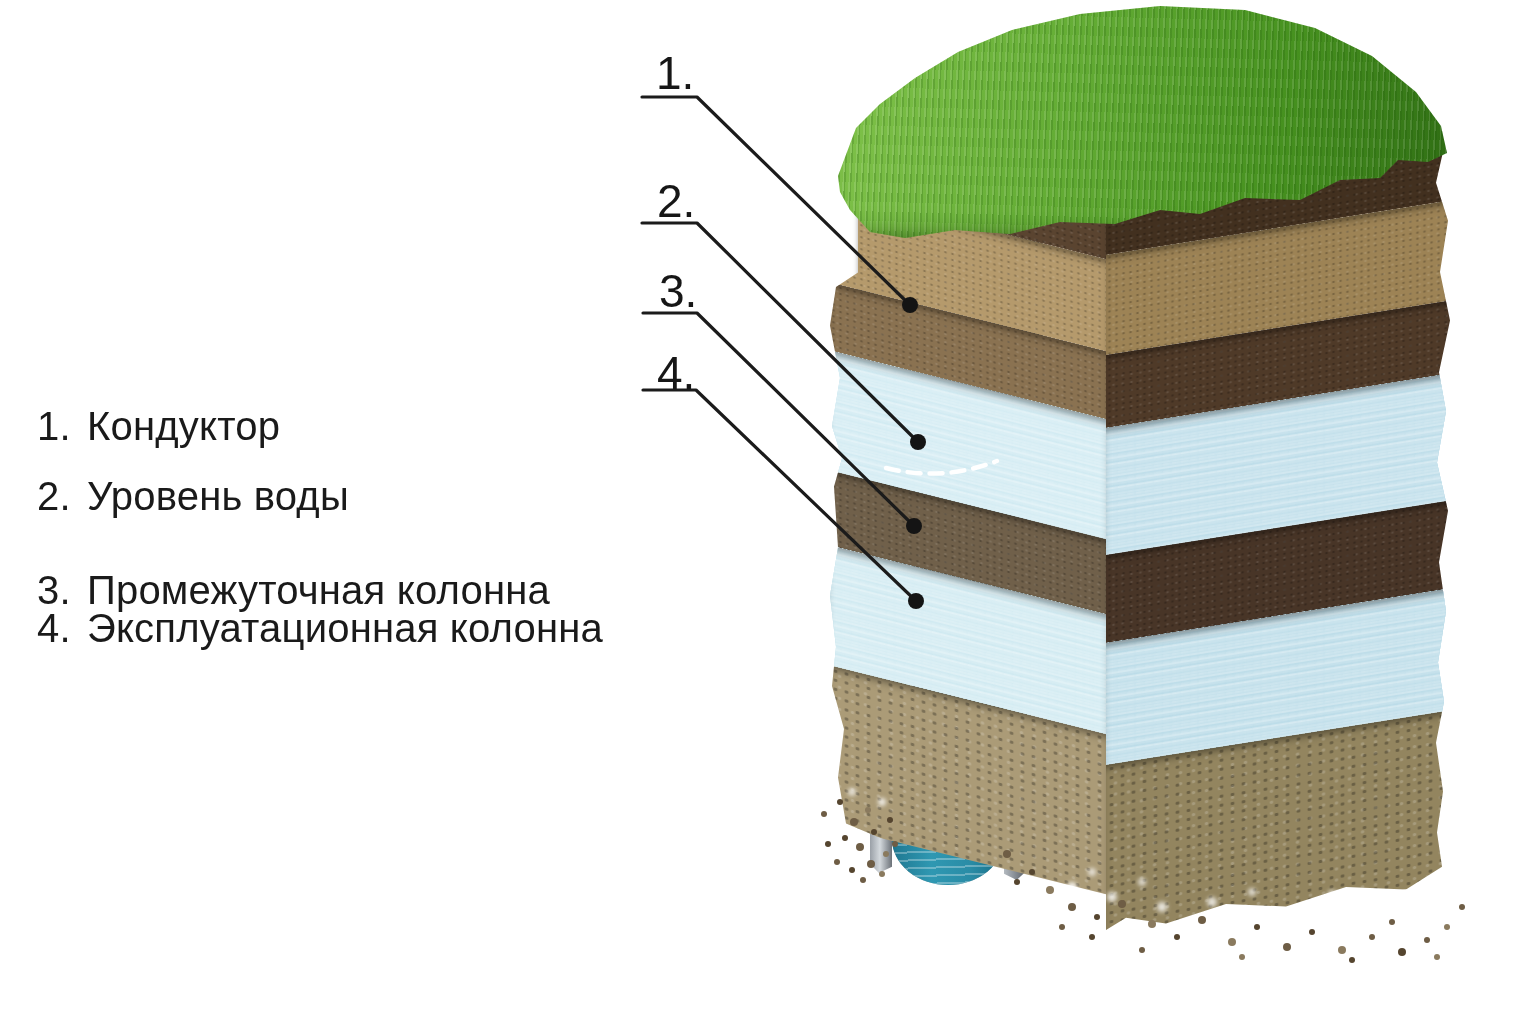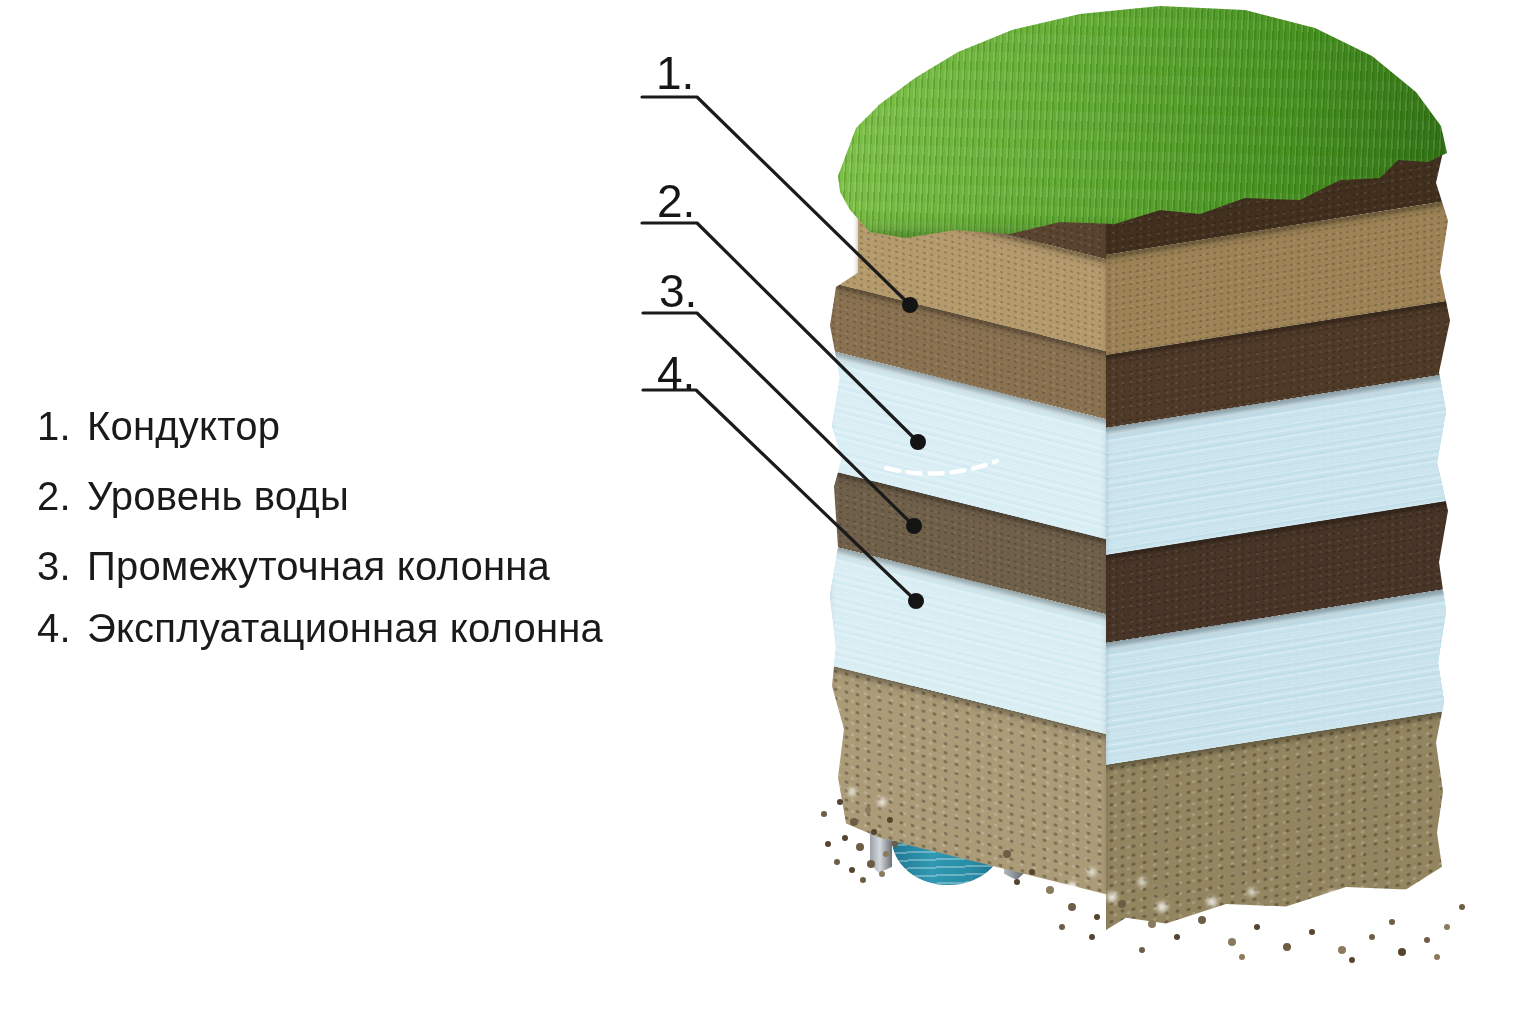--- a/index.html
+++ b/index.html
@@ -2,21 +2,21 @@
 <html><head>
 <meta charset="utf-8">
 <style>
   html,body{margin:0;padding:0;background:#fff;}
   .stage{position:relative;width:1536px;height:1024px;background:#ffffff;overflow:hidden;
          font-family:"Liberation Sans","DejaVu Sans",sans-serif;}
 
   
   .legend-item{position:absolute;left:37px;font-size:40px;color:#1a1a1a;white-space:nowrap;letter-spacing:.2px;}
   .legend-item .num{display:inline-block;width:50px;}
-  .li-1{top:404px}.li-2{top:474px}.li-3{top:544px}.li-4{top:606px}
+  .li-1{top:404px}.li-2{top:474px}.li-3{top:568px}.li-4{top:606px}
 
   
   .callout-num{position:absolute;font-size:46px;color:#161616;line-height:1;}
   .cn-1{left:656px;top:50px}.cn-2{left:657px;top:178px}.cn-3{left:659px;top:268px}.cn-4{left:657px;top:350px}
 
   
   .face{position:absolute;}
   .band{position:relative;width:100%;box-shadow:inset 0 7px 9px -5px rgba(0,0,0,.5);
         background-image:
           radial-gradient(rgba(0,0,0,.22) 1px, rgba(0,0,0,0) 1.7px),

